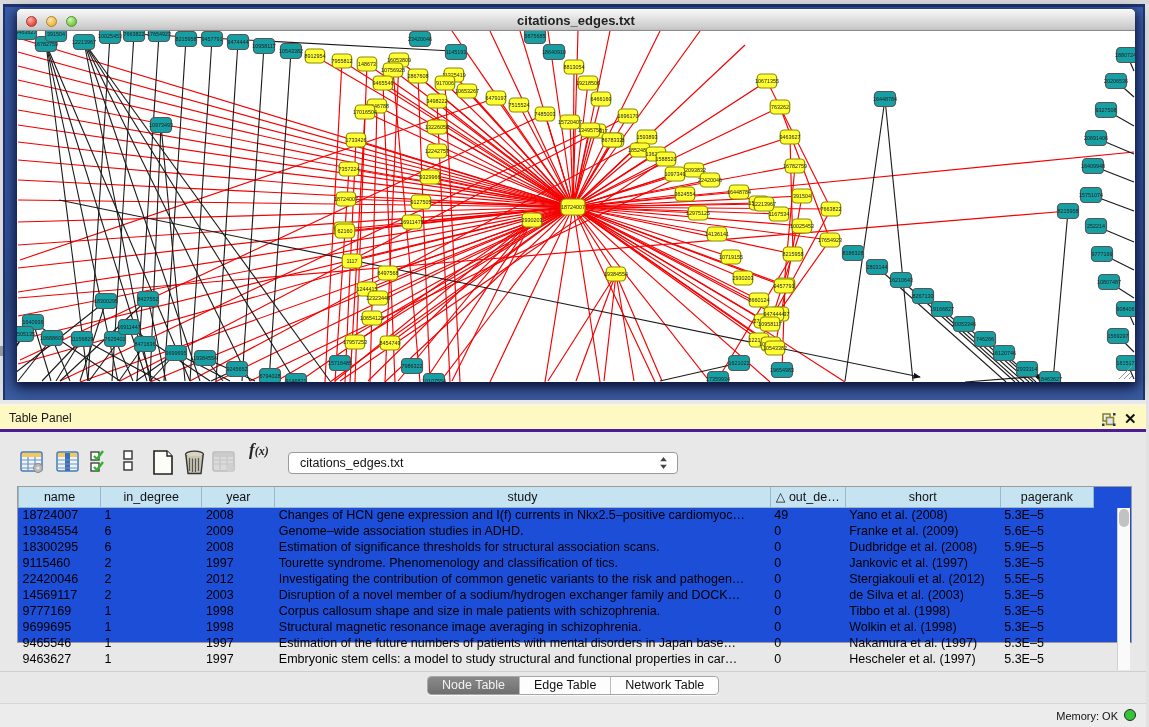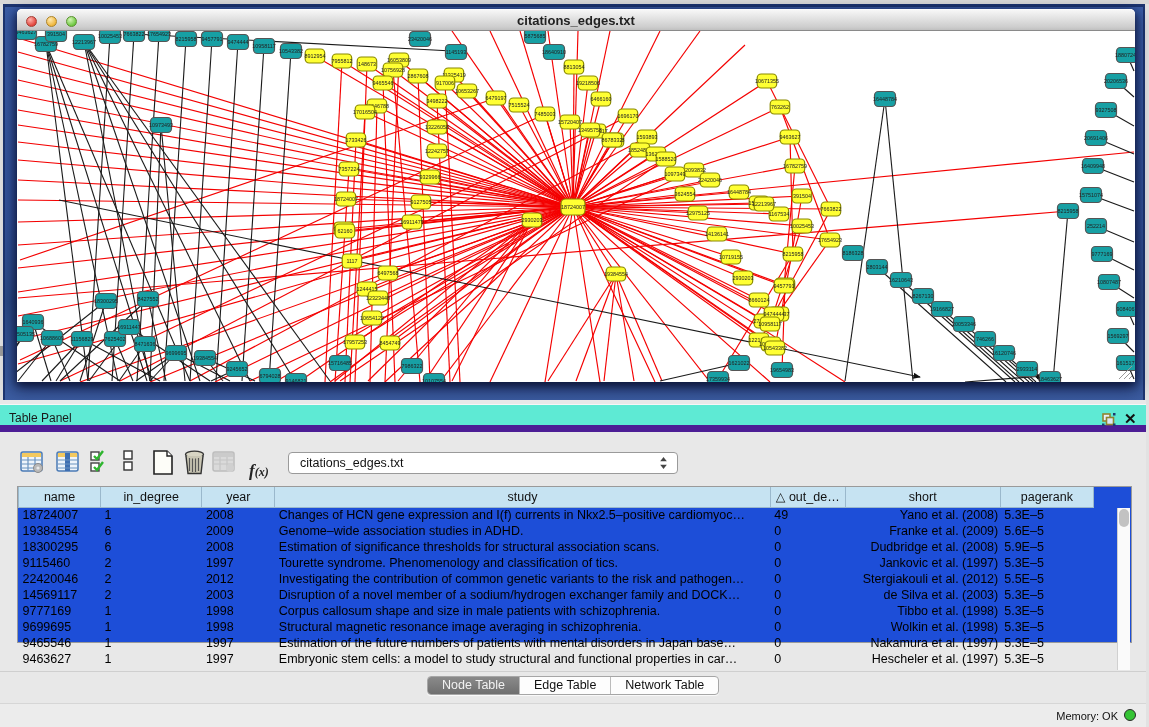--- a/index.html
+++ b/index.html
@@ -13,35 +13,35 @@
 #win{position:absolute;left:17px;top:9px;width:1118px;height:373px;border-radius:5px 5px 0 0;box-shadow:0 6px 16px 2px rgba(5,10,40,0.55), -2px 3px 7px rgba(5,10,40,0.4), 2px 3px 7px rgba(5,10,40,0.4);background:#fff}
 #titlebar{position:absolute;left:0;top:0;width:1118px;height:22px;border-radius:5px 5px 0 0;background:linear-gradient(#f7f7f7,#cdcdcd 85%,#c0c0c0);border-bottom:1px solid #8a8a8a;border-top:1px solid #fdfdfd}
 #titlebar .t{position:absolute;left:0;right:0;top:3px;text-align:center;font-size:13px;font-weight:bold;color:#222}
 .tl{position:absolute;top:6px;width:11px;height:11px;border-radius:50%}
 #tl1{left:9px;background:radial-gradient(circle at 35% 30%,#ffb3ad,#e2463d 70%);border:1px solid #a53b32}
 #tl2{left:29px;background:radial-gradient(circle at 35% 30%,#ffe9b0,#efb73e 70%);border:1px solid #ad8326}
 #tl3{left:49px;background:radial-gradient(circle at 35% 30%,#d3f5b5,#6fc943 70%);border:1px solid #59902e}
 #canvas{position:absolute;left:0;top:22px;width:1118px;height:351px;background:#fff;overflow:hidden}
 
 #panel{position:absolute;left:0;top:400px;width:1146px;height:327px;background:#e8e8e8}
-#phead{position:absolute;left:0;top:4px;width:1146px;height:28px;background:#5eead4;border-top:1px solid #f6f6f6;border-bottom:7px solid #4c1d95}
+#phead{position:absolute;left:0;top:4px;width:1146px;height:28px;background:#fef9c3;border-top:1px solid #f6f6f6;border-bottom:3px solid #4c1d95}
 #phead .pt{position:absolute;left:9px;top:6px;font-size:12px;color:#1a1a1a}
 #pfloat{position:absolute;left:1102px;top:8px;width:14px;height:13px}
 #pclose{position:absolute;left:1124px;top:5px;font-size:15px;font-weight:bold;color:#111}
 
 #toolbar{position:absolute;left:0;top:40px;width:1146px;height:40px}
 .tbi{position:absolute;top:10px}
 #combo{position:absolute;left:288px;top:12px;width:390px;height:22px;background:#fff;border:1px solid #9a9a9a;border-radius:4px;font-size:12.5px;color:#111;line-height:20px;padding-left:11px}
 #combo .stp{position:absolute;right:9px;top:3px}
 
 #tablewrap{position:absolute;left:17px;top:86px;width:1115px;height:157px;background:#1d4ed8;border:1px solid #9a9a9a}
 table{border-collapse:collapse;table-layout:fixed;width:1076px;font-size:12.5px}
 th{background:#c6e3f2;border:1px solid #9ab8cc;border-top:none;font-weight:normal;height:20px;font-size:12.5px;color:#111;overflow:hidden;white-space:nowrap}
 td{height:16px;color:#000;overflow:hidden;white-space:nowrap;padding:0 2px 0 4px}
-td.c1{width:83px}td.c2{width:100px}td.c3{width:73px}td.c4{width:495px}td.c5{width:76px}td.c6{width:155px;text-align:right}td.c7{width:93px}
+td.c1{width:83px}td.c2{width:100px}td.c3{width:73px}td.c4{width:495px}td.c5{width:76px}td.c6{width:155px;text-align:left}td.c7{width:93px}
 #scroll{position:absolute;right:1px;top:21px;width:13px;height:162px;background:#fafafa;border-left:1px solid #d0d0d0}
 #thumb{position:absolute;left:1px;top:1px;width:10px;height:18px;background:#c2c2c2;border-radius:5px}
 
 #tabs{position:absolute;left:427px;top:276px;height:19px;display:flex;border:1px solid #a6a6a6;border-radius:4px;overflow:hidden;background:#fdfdfd;box-shadow:0 1px 1px rgba(255,255,255,.8)}
 .tab{font-size:12.5px;line-height:17px;padding:0 14px;color:#111}
 .tab.sel{background:linear-gradient(#8a8a8a,#6f6f6f);color:#f2f2f2}
 .tab+.tab{border-left:1px solid #bbb}
 #tabline{position:absolute;left:0;top:271px;width:1146px;height:1px;background:#cfcfcf}
 
 #status{position:absolute;left:0;top:303px;width:1146px;height:24px;background:#ececec;border-top:1px solid #d6d6d6}
@@ -917,21 +917,21 @@
           <ellipse cx="11.5" cy="4.5" rx="9" ry="3.4" fill="#d8d5c4" stroke="#333" stroke-width="1.4"></ellipse>
           <path d="M3 6l2 17.5h13L20 6" fill="#c9c6b4" stroke="#333" stroke-width="1.4"></path>
           <path d="M6.5 8v13M9.5 8.5v13.5M12.5 8.5v13.5M15.5 8v13" stroke="#555" stroke-width="1.2"></path>
         </svg>
       <svg class="tbi" style="left:212px" width="24" height="24" viewBox="0 0 24 24" opacity="0.55">
           <rect x="1" y="2" width="21" height="19" rx="2" fill="#cfcfcf" stroke="#9a9a9a" stroke-width="1.5"></rect>
           <rect x="2" y="3" width="19" height="4" fill="#b5b5b5"></rect>
           <path d="M2 10h20M2 14h20M8 7v14M15 7v14" stroke="#a8a8a8" stroke-width="1.2"></path>
           <circle cx="18" cy="18" r="4" fill="#bdbdbd"></circle>
         </svg>
-      <div class="tbi" style="left:249px;top:21px;font-family:'Liberation Serif',serif;font-style:italic;font-weight:bold;font-size:17px;color:#222">f<span style="font-size:12px">(x)</span></div>
+      <div class="tbi" style="left:249px;top:0;font-family:'Liberation Serif',serif;font-style:italic;font-weight:bold;font-size:17px;color:#222">f<span style="font-size:12px">(x)</span></div>
       <div id="combo">citations_edges.txt<span class="stp"><svg width="9" height="14" viewBox="0 0 9 14">
               <path d="M1.2 5.2L4.5 1l3.3 4.2z" fill="#444"></path>
               <path d="M1.2 8.8L4.5 13l3.3-4.2z" fill="#444"></path>
             </svg></span></div>
     </div>
     <div id="tablewrap">
       <table>
         <tbody>
             <tr>
               <th style="width:81px">name</th>

